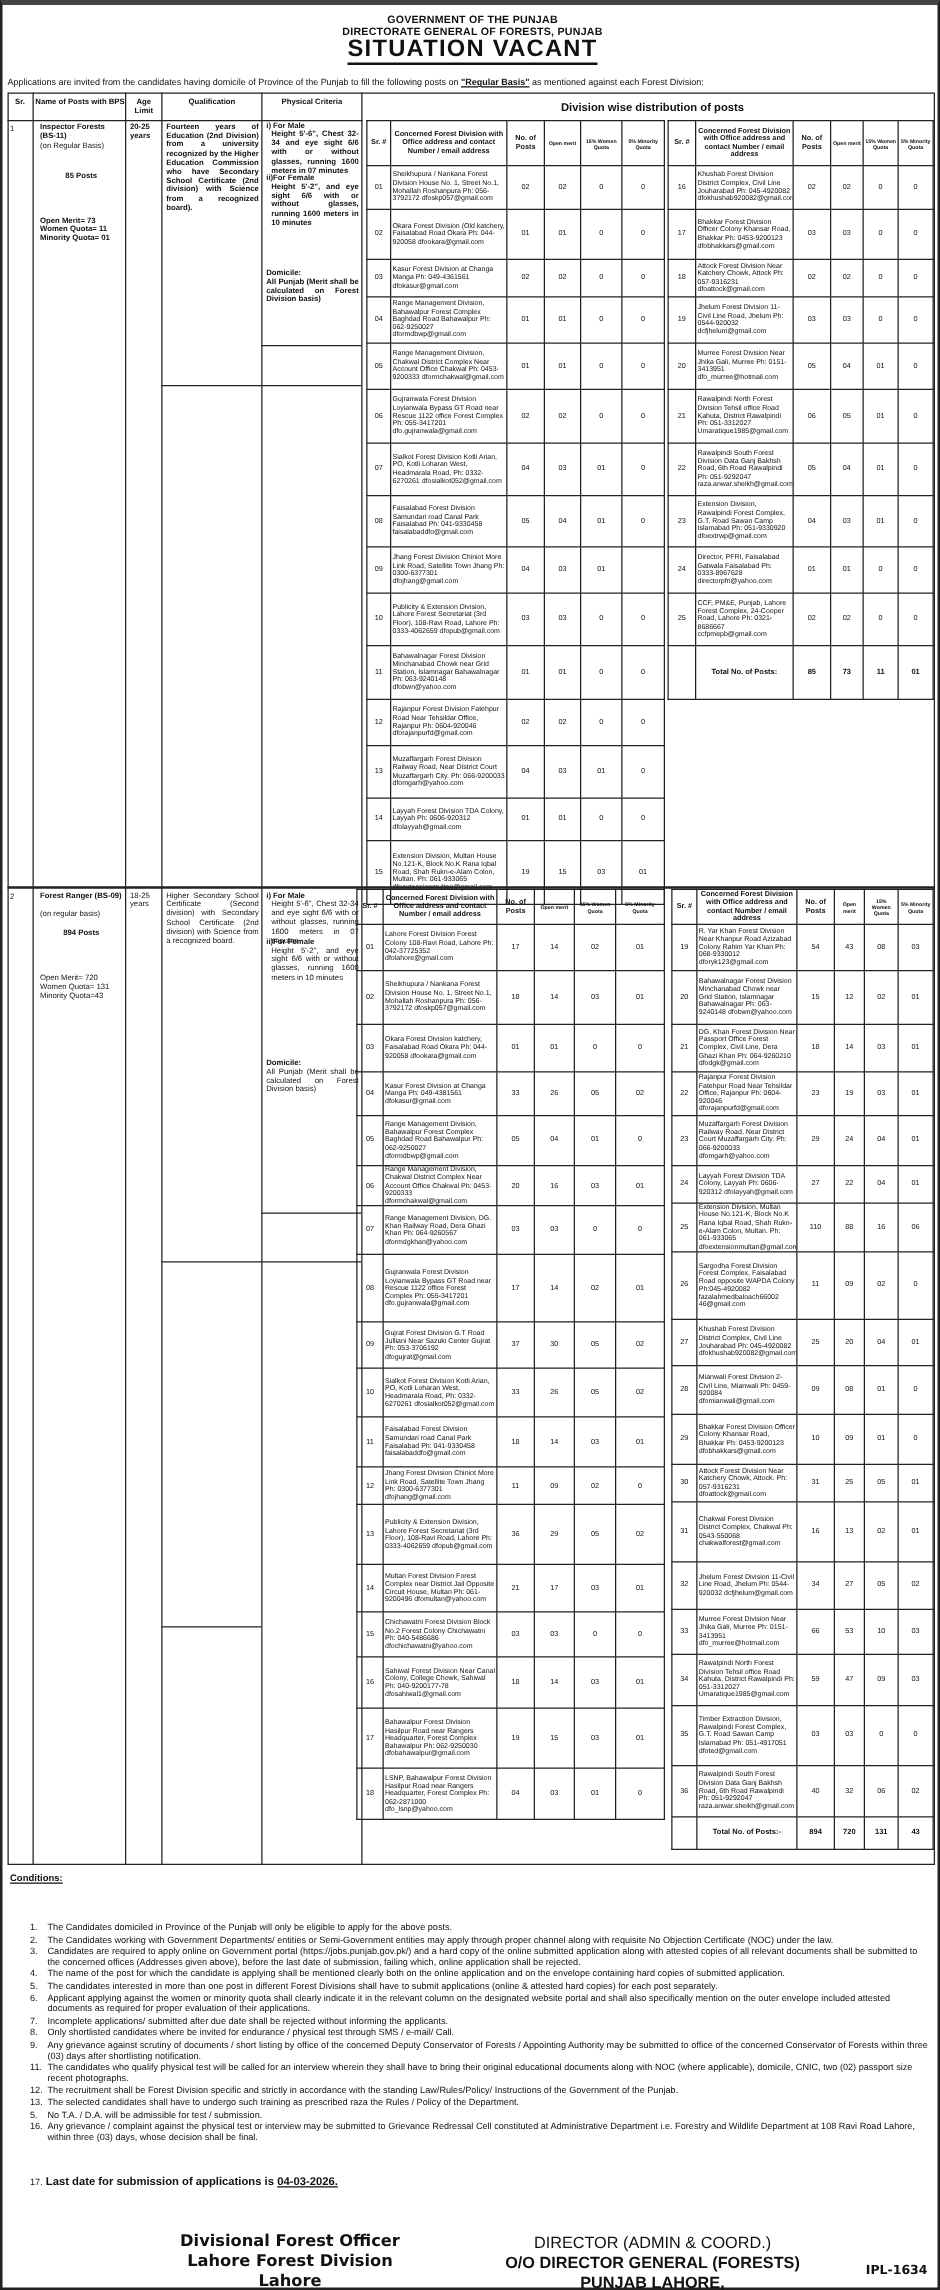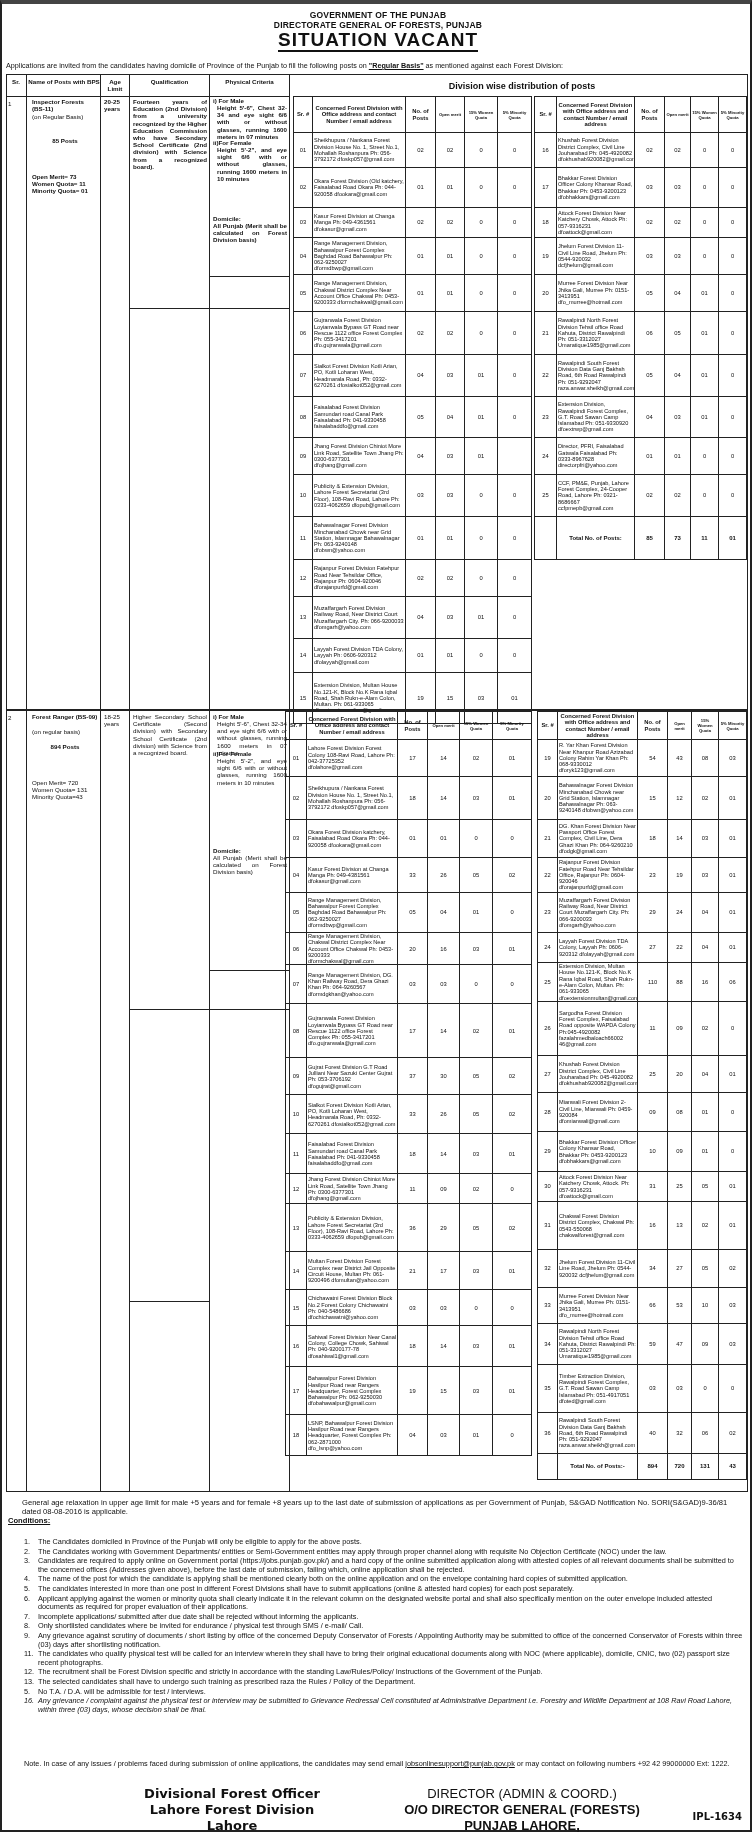--- a/index.html
+++ b/index.html
@@ -689,21 +689,20 @@
           <td class="total">Total No. of Posts:-</td>
           <td class="total">894</td>
           <td class="total">720</td>
           <td class="total">131</td>
           <td class="total">43</td>
         </tr>
       </tbody>
   </table>
 
   <div class="bottom" style="top:1494px;width:740px;">
-    <div style="padding-left:14px;">General age relaxation in upper age limit for male +5 years and for female +8 years up to the last date of submission of applications as per Government of Punjab, S&amp;GAD Notification No. SORI(S&amp;GAD)9-36/81 dated 08-08-2016 is applicable.</div>
     <div class="u">Conditions:</div>
   </div>
 
   <div class="cond" style="top:1534px;" id="cond-list">
       <div style="display: flex; margin-bottom: 1px;">
         <span style="min-width: 14px;">1.</span>
         <span>The Candidates domiciled in Province of the Punjab will only be eligible to apply for the above posts.</span>
       </div>
       <div style="display: flex; margin-bottom: 1px;">
         <span style="min-width: 14px;">2.</span>
@@ -744,32 +743,33 @@
       <div style="display: flex; margin-bottom: 1px;">
         <span style="min-width: 14px;">12.</span>
         <span>The recruitment shall be Forest Division specific and strictly in accordance with the standing Law/Rules/Policy/ Instructions of the Government of the Punjab.</span>
       </div>
       <div style="display: flex; margin-bottom: 1px;">
         <span style="min-width: 14px;">13.</span>
         <span>The selected candidates shall have to undergo such training as prescribed raza the Rules / Policy of the Department.</span>
       </div>
       <div style="display: flex; margin-bottom: 1px;">
         <span style="min-width: 14px;">5.</span>
-        <span>No T.A. / D.A. will be admissible for test / interviews.</span>
-      </div>
-      <div style="display: flex; margin-bottom: 14px; font-style: italic;">
+        <span>No T.A. / D.A. will be admissible for test / submission.</span>
+      </div>
+      <div style="display: flex; margin-bottom: 14px;">
         <span style="min-width: 14px;">16.</span>
         <span>Any grievance / complaint against the physical test or interview may be submitted to Grievance Redressal Cell constituted at Administrative Department i.e. Forestry and Wildlife Department at 108 Ravi Road Lahore, within three (03) days, whose decision shall be final.</span>
       </div>
     </div>
 
-
-  <div class="cond" style="left:22px;top:1756px;text-align:justify;">
-    <span>Note. In case of any issues / problems faced during submission of online applications, the candidates may send email </span><a style="color:#111;text-decoration:underline;">jobsonlinesupport@punjab.gov.pk</a><span> or may contact on following numbers +92 42 99000000 Ext: 1222.</span>
+  <div class="cond" style="top:1737px;font-size:9px;font-weight:bold;">
+    <span style="font-weight:normal;font-size:7.3px;">17.</span>
+    <span>Last date for submission of applications is </span><span style="text-decoration:underline;">04-03-2026.</span>
   </div>
+
 
   <div class="sig" style="left:110px;top:1782px;width:240px;font-weight:bold;font-family:'DejaVu Sans',sans-serif;font-size:13px;">
     <div>Divisional Forest Officer</div>
     <div>Lahore Forest Division</div>
     <div>Lahore</div>
   </div>
   <div class="sig" style="left:360px;top:1782px;width:320px;font-size:13px;">
     <div>DIRECTOR (ADMIN &amp; COORD.)</div>
     <div style="font-weight:bold;">O/O DIRECTOR GENERAL (FORESTS)</div>
     <div style="font-weight:bold;">PUNJAB LAHORE,</div>

